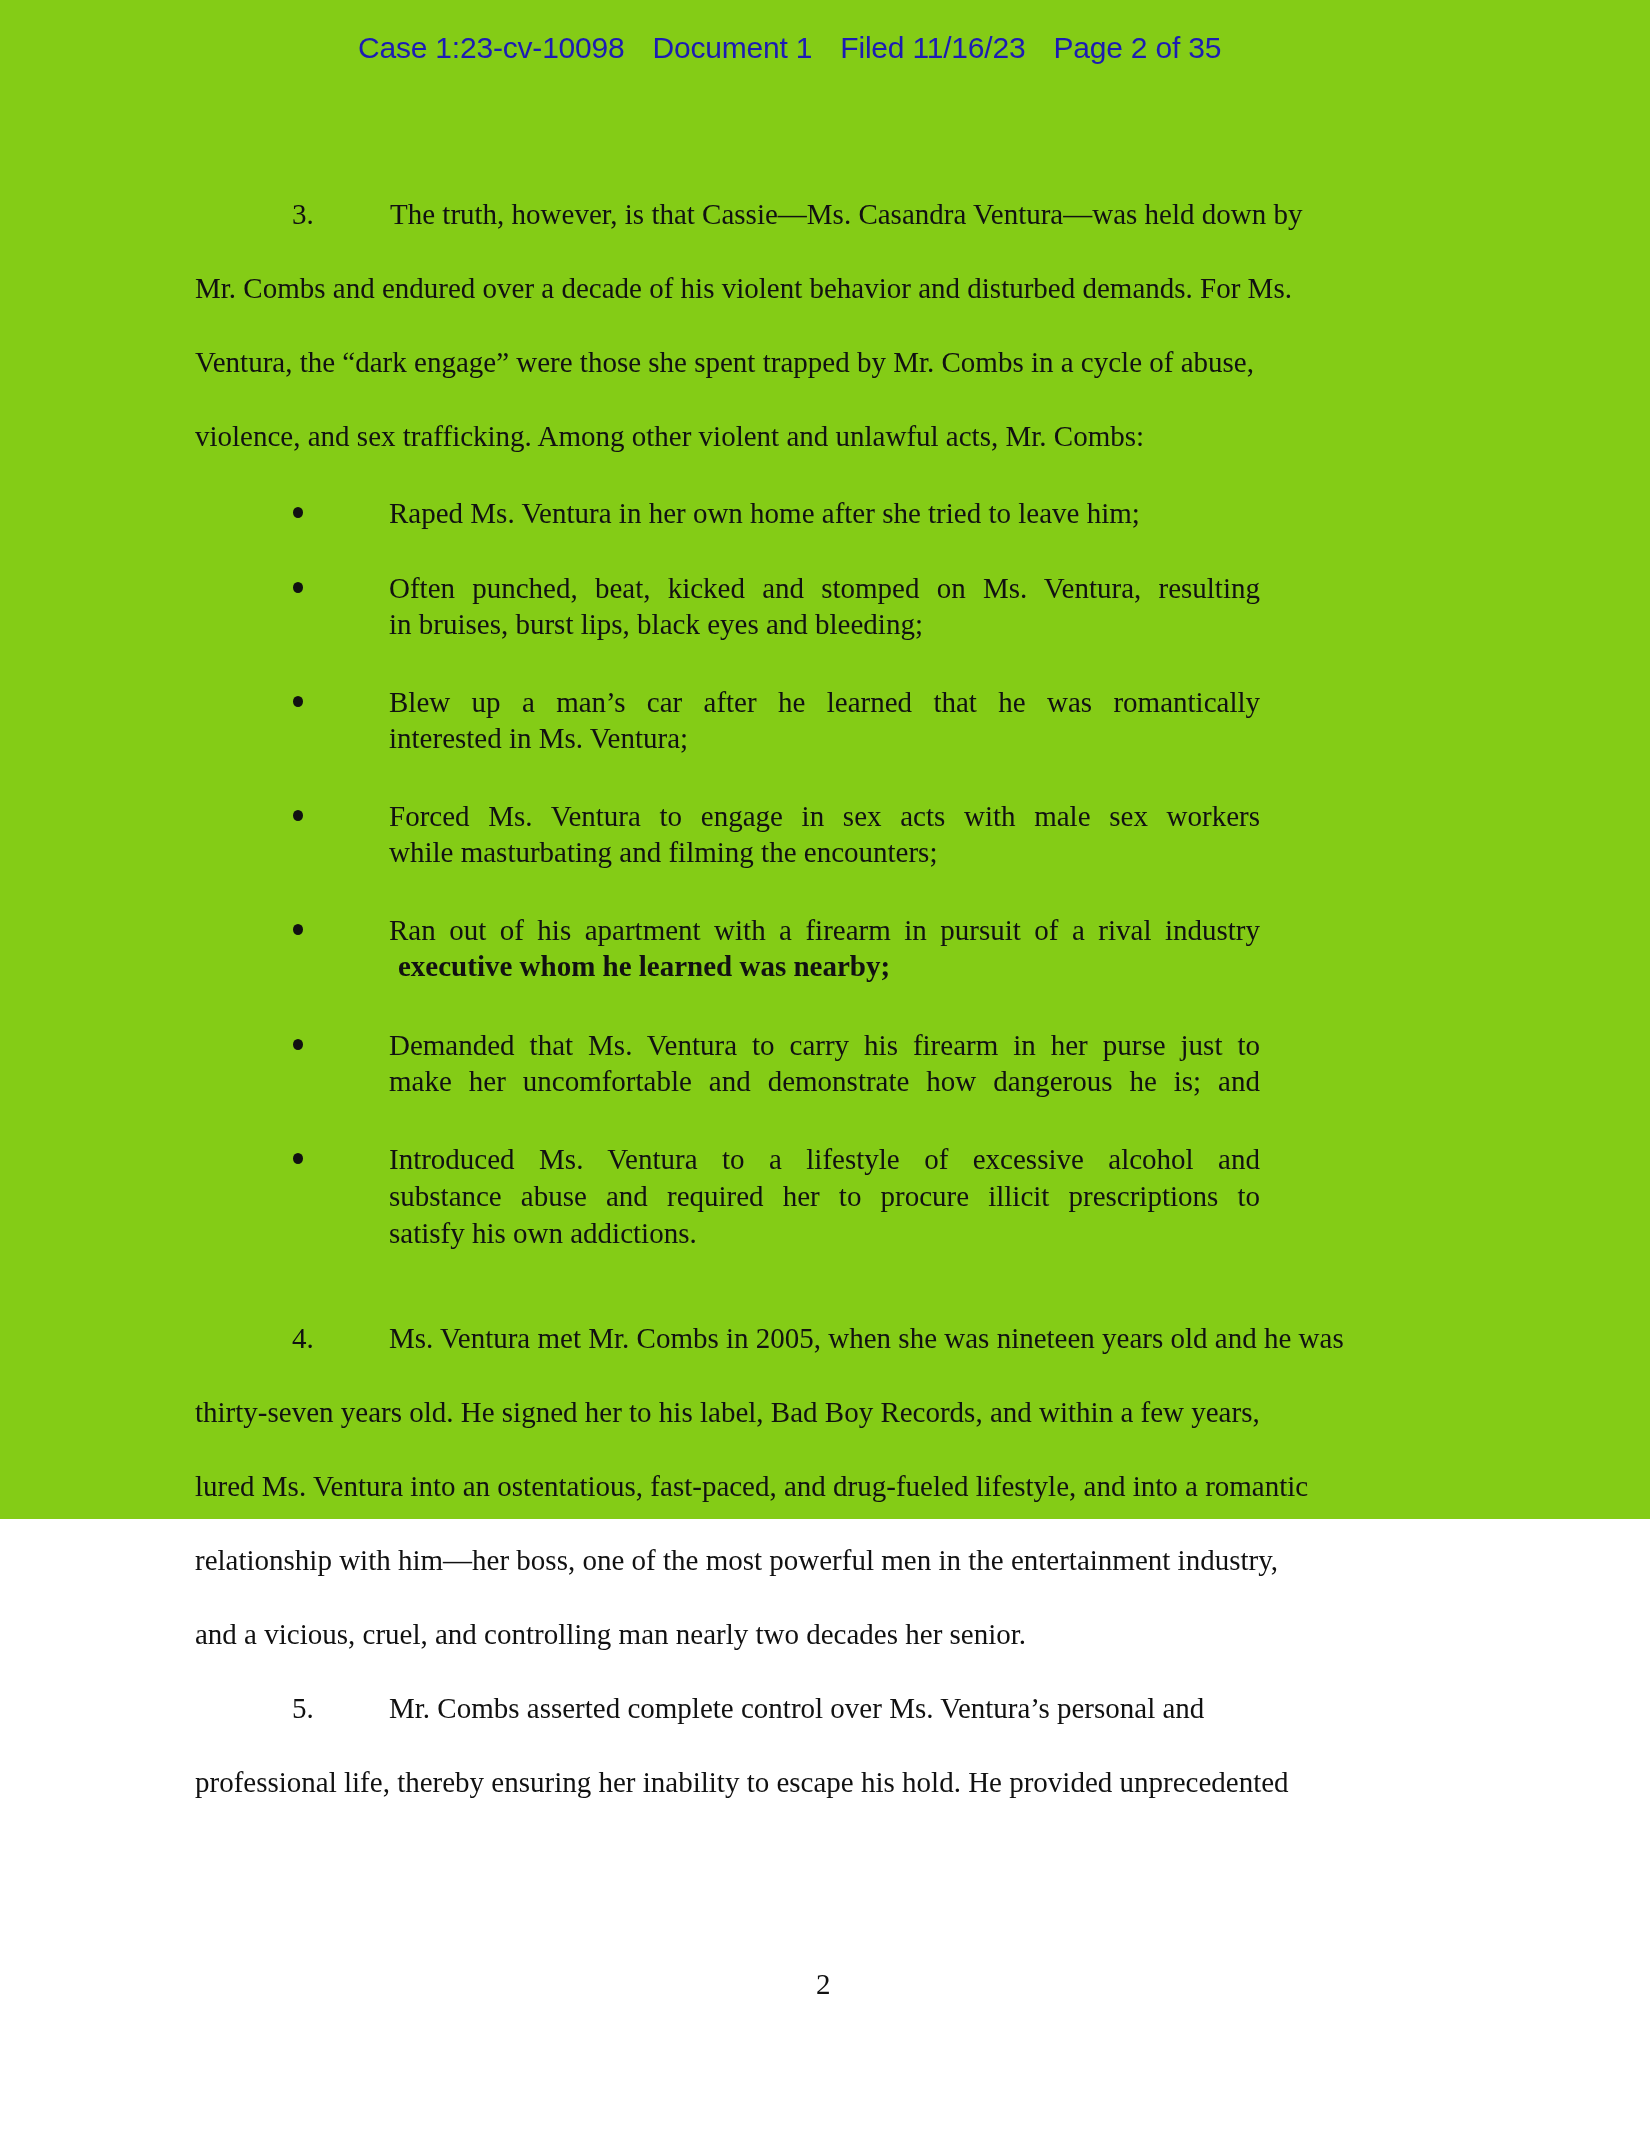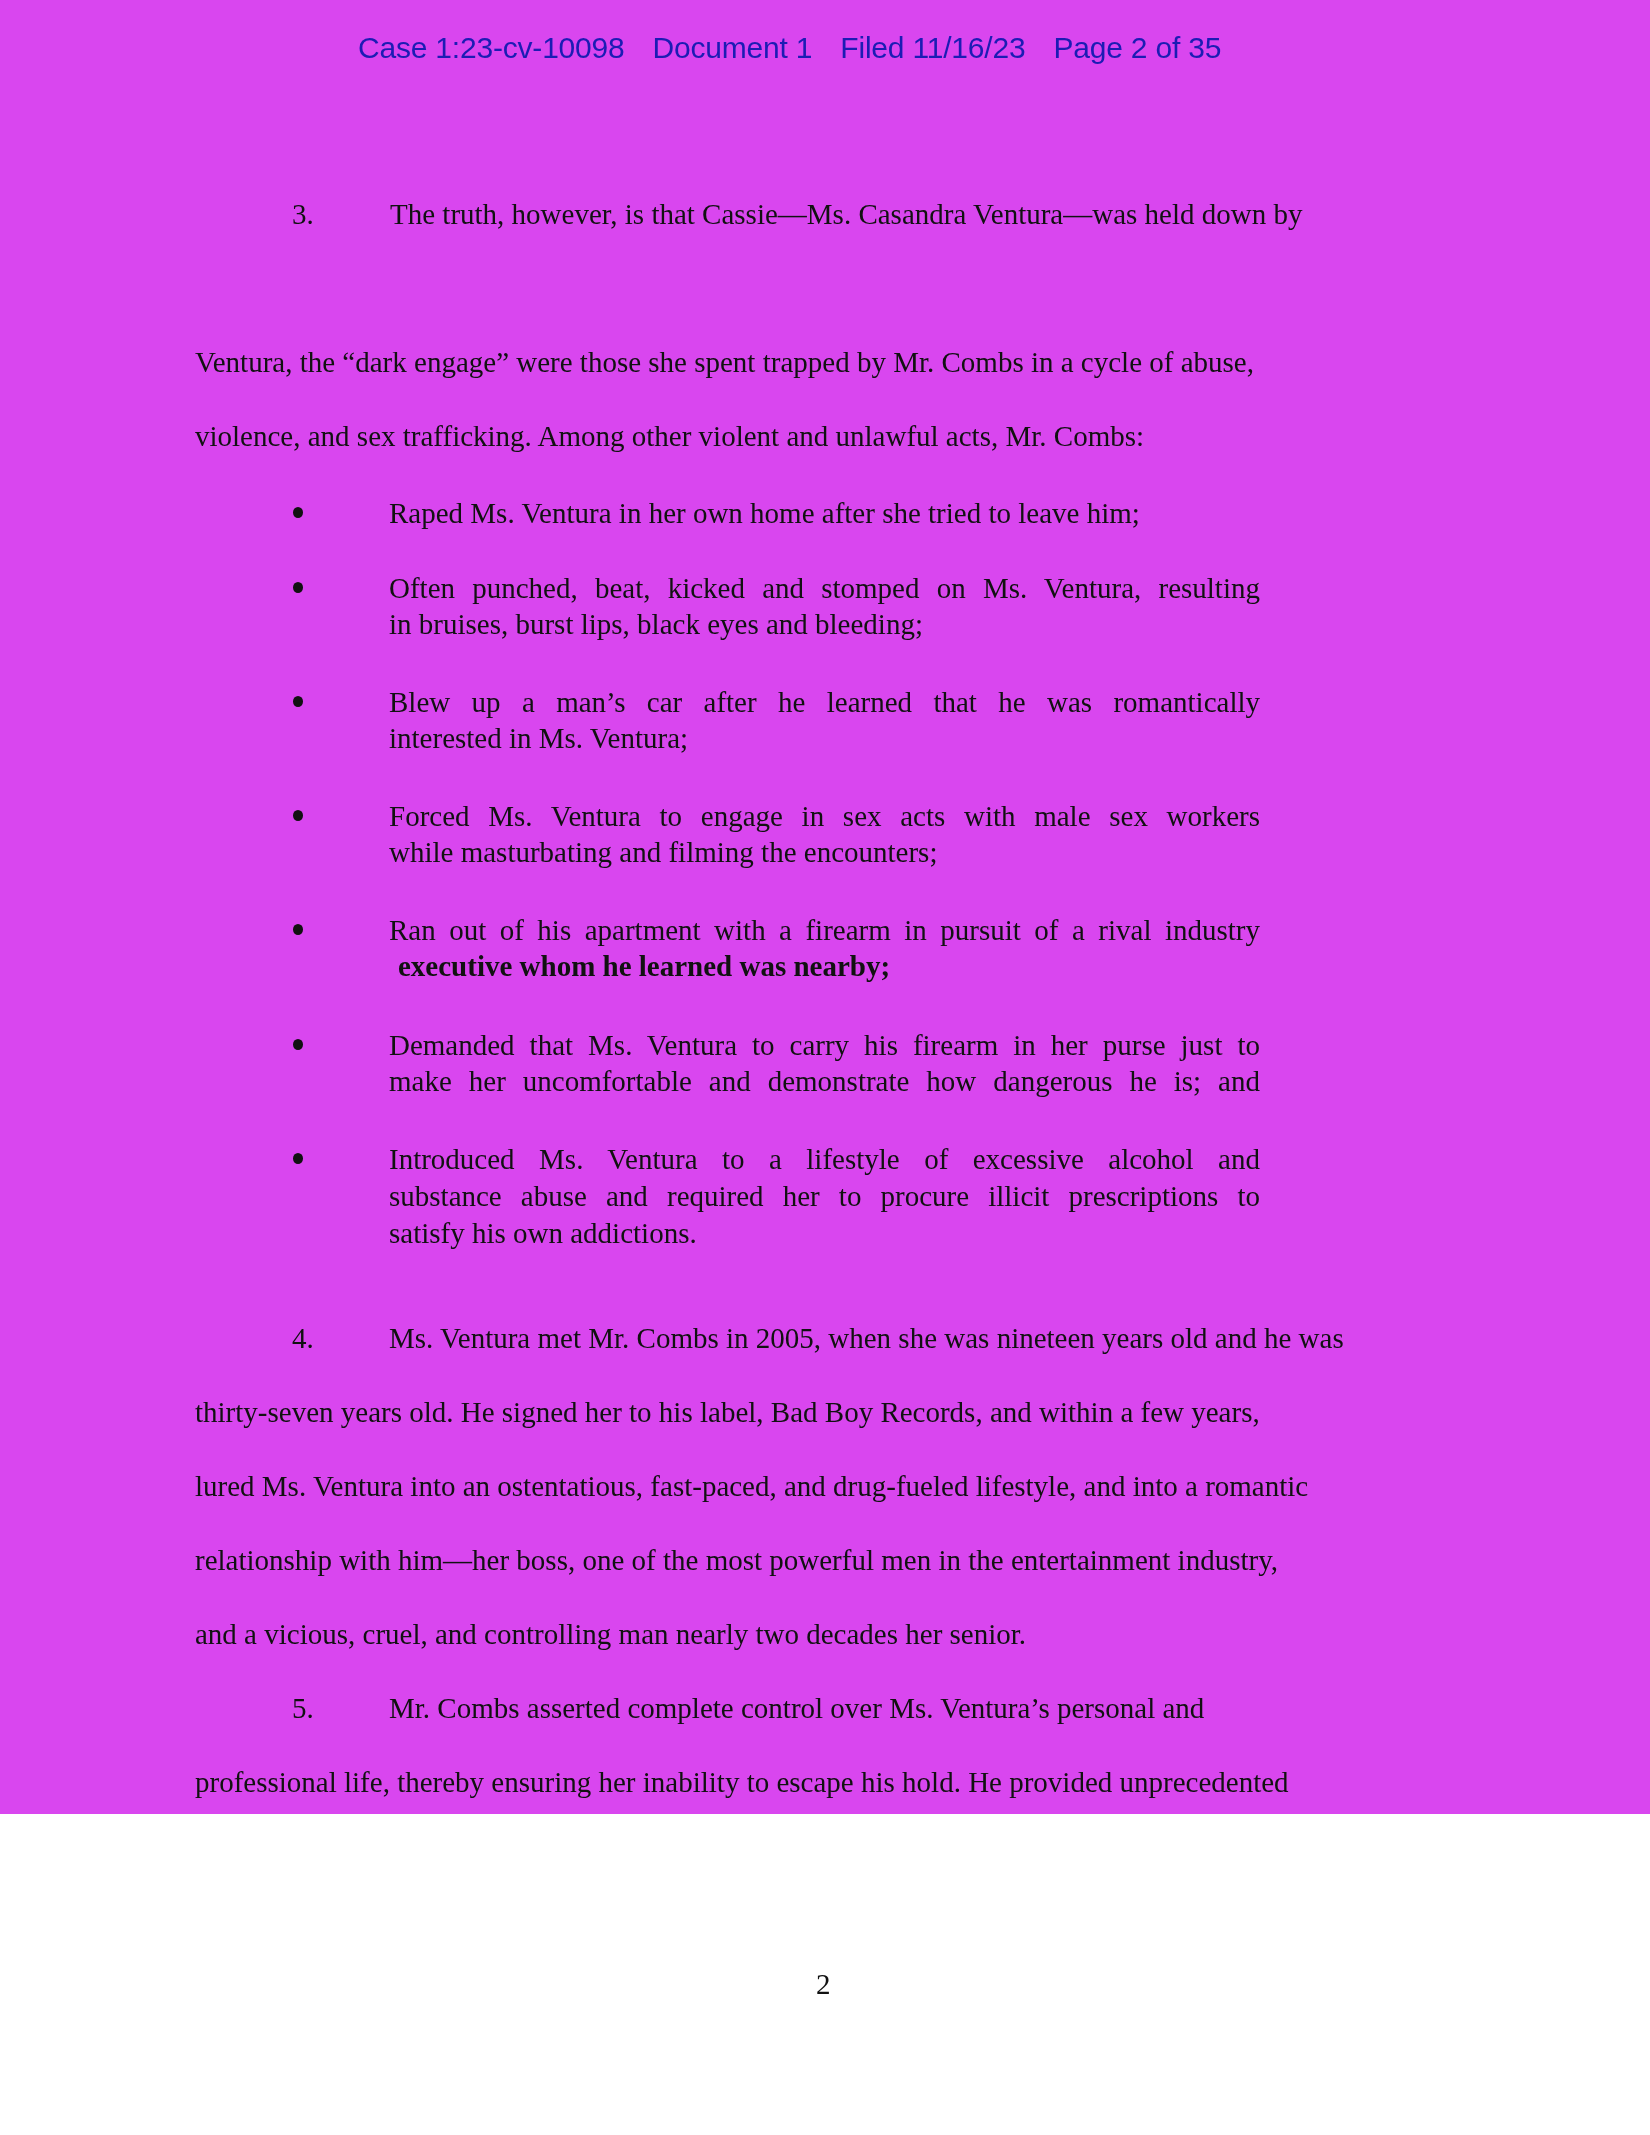--- a/index.html
+++ b/index.html
@@ -1,17 +1,17 @@
 <!DOCTYPE html>
 <html><head>
 <meta charset="utf-8">
 <style>
   html, body { margin: 0; padding: 0; background: #ffffff; }
   body { width: 1650px; height: 2135px; position: relative; overflow: hidden; }
-  .page { position: absolute; left: 0; top: 0; width: 1650px; height: 1814px; background: #d946ef; }
+  .page { position: absolute; left: 0; top: 0; width: 1650px; height: 1519px; background: #84cc16; }
   .header {
     position: absolute; left: 358px; top: 28px; width: 940px;
     font-family: "Liberation Sans", sans-serif; font-size: 30px; line-height: 40px;
     color: #1c1cb4; white-space: pre; letter-spacing: -0.2px;
   }
   .header span { display: inline-block; }
   .header .sep { width: 28px; }
   .line {
     position: absolute; font-family: "Liberation Serif", serif; font-size: 29px;
     line-height: 36px; color: #111111; white-space: nowrap;
@@ -25,20 +25,21 @@
 </style>
 </head>
 <body>
 
 <div class="page">
 
   <div class="header"><span>Case 1:23-cv-10098</span><span class="sep"></span><span>Document 1</span><span class="sep"></span><span>Filed 11/16/23</span><span class="sep"></span><span>Page 2 of 35</span></div>
 
   <div class="num" style="left:292px; top:196px;">3.</div>
   <div class="line" style="left:390px; top:196px;">The truth, however, is that Cassie—Ms. Casandra Ventura—was held down by</div>
+  <div class="line" style="left:195px; top:270px;">Mr. Combs and endured over a decade of his violent behavior and disturbed demands.  For Ms.</div>
   <div class="line" style="left:195px; top:344px;">Ventura, the “dark engage” were those she spent trapped by Mr. Combs in a cycle of abuse,</div>
   <div class="line" style="left:195px; top:418px;">violence, and sex trafficking.  Among other violent and unlawful acts, Mr. Combs:</div>
 
   <div>
     <div>
       <div class="bullet-dot" style="left:293px; top:507px;"></div>
       <div class="line" style="left:389px; top:495px;">Raped Ms. Ventura in her own home after she tried to leave him;</div>
     </div>
     <div>
       <div class="bullet-dot" style="left:293px; top:582px;"></div>

